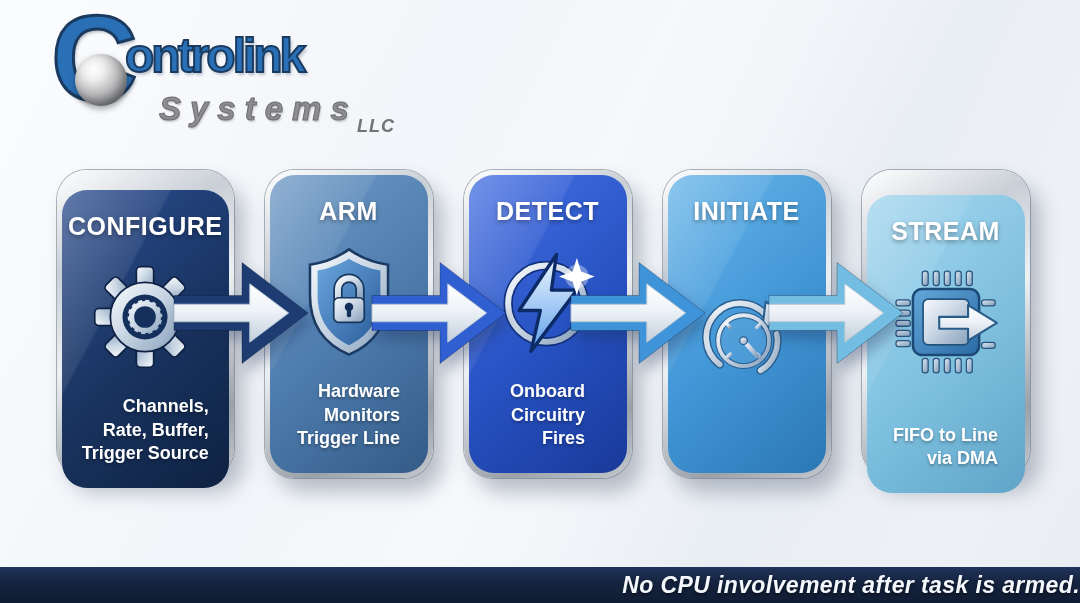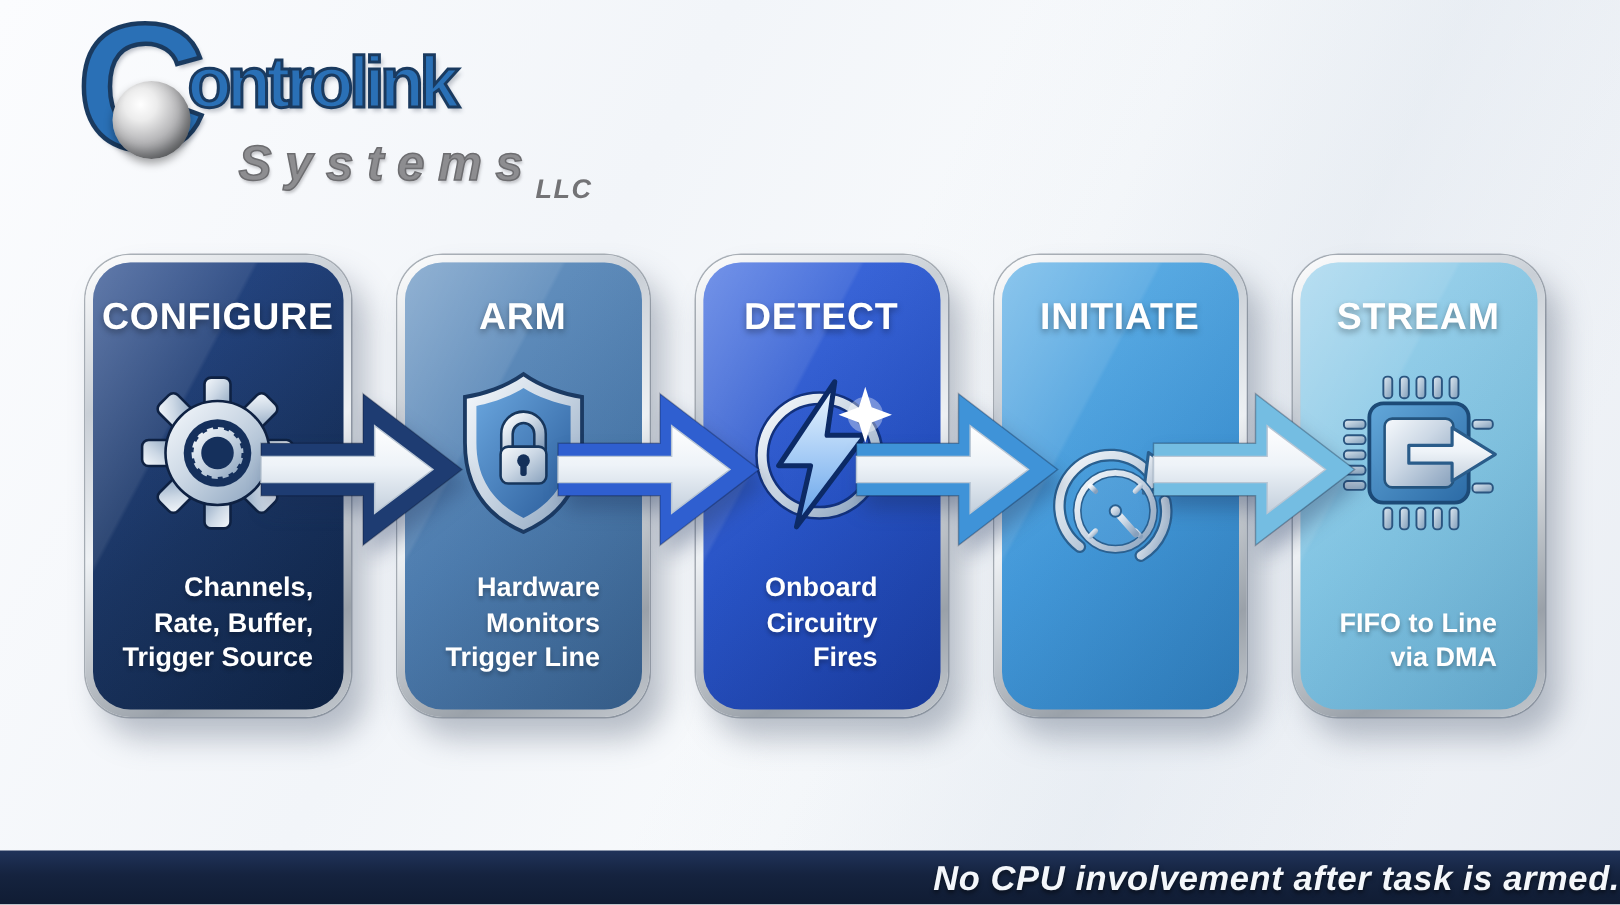--- a/index.html
+++ b/index.html
@@ -45,25 +45,25 @@
     box-shadow:10px 14px 20px rgba(90,102,122,0.40), 0 0 0 1px rgba(110,118,128,0.55);
   }
   .card{
     height:100%;border-radius:25px;display:flex;flex-direction:column;align-items:center;
     padding:22px 6px 22px;box-sizing:border-box;position:relative;overflow:hidden;color:#fff;
   }
   .card::before{
     content:"";position:absolute;inset:0;pointer-events:none;
     background:linear-gradient(118deg,rgba(255,255,255,0.28) 0%,rgba(255,255,255,0.10) 33%,rgba(255,255,255,0.02) 34%,rgba(0,0,0,0.06) 100%);
   }
-  .card--configure{background:linear-gradient(145deg,#24478a 0%,#16315f 55%,#0f2446 100%);}
+  .card--configure{background:linear-gradient(145deg,#24478a 0%,#16315f 55%,#0f2446 100%);margin-top:15px;}
   .card--arm{background:linear-gradient(145deg,#6794c2 0%,#4a7aad 55%,#38618f 100%);}
   .card--detect{background:linear-gradient(145deg,#3e6ae0 0%,#2450c4 55%,#1a3da3 100%);}
   .card--initiate{background:linear-gradient(145deg,#5fb0e6 0%,#3f96d8 55%,#2f7fc0 100%);}
-  .card--stream{background:linear-gradient(145deg,#9dd2ec 0%,#7fc3e2 55%,#66aed4 100%);}
+  .card--stream{background:linear-gradient(145deg,#9dd2ec 0%,#7fc3e2 55%,#66aed4 100%);margin-top:20px;}
   .card-title{
     font-size:25px;font-weight:bold;letter-spacing:0.5px;z-index:1;
     text-shadow:0 2px 4px rgba(0,0,0,0.35);
   }
   .card-icon{flex:1;display:flex;align-items:center;justify-content:center;z-index:1;}
   .card-desc{
     font-size:18px;font-weight:bold;text-align:right;line-height:1.32;white-space:pre-line;
     z-index:1;min-height:74px;display:flex;align-items:flex-end;justify-content:center;
     text-shadow:0 2px 3px rgba(0,0,0,0.3);
   }

